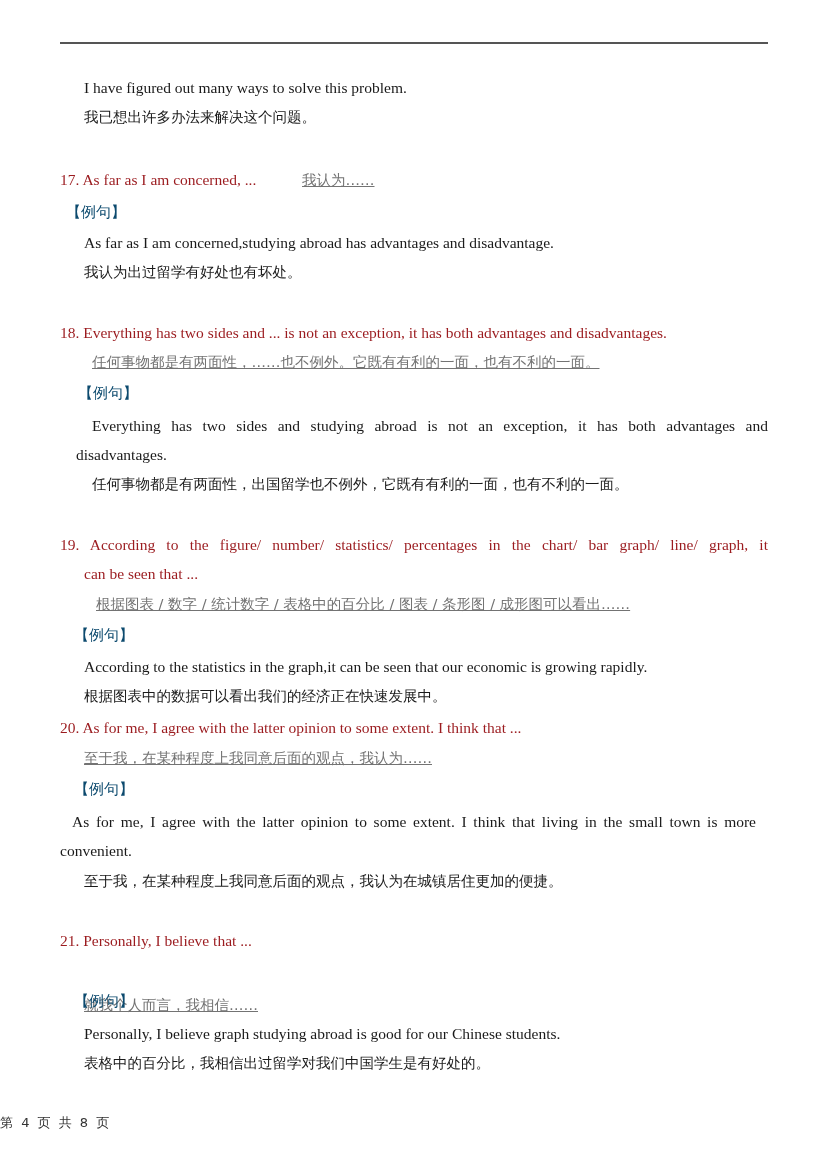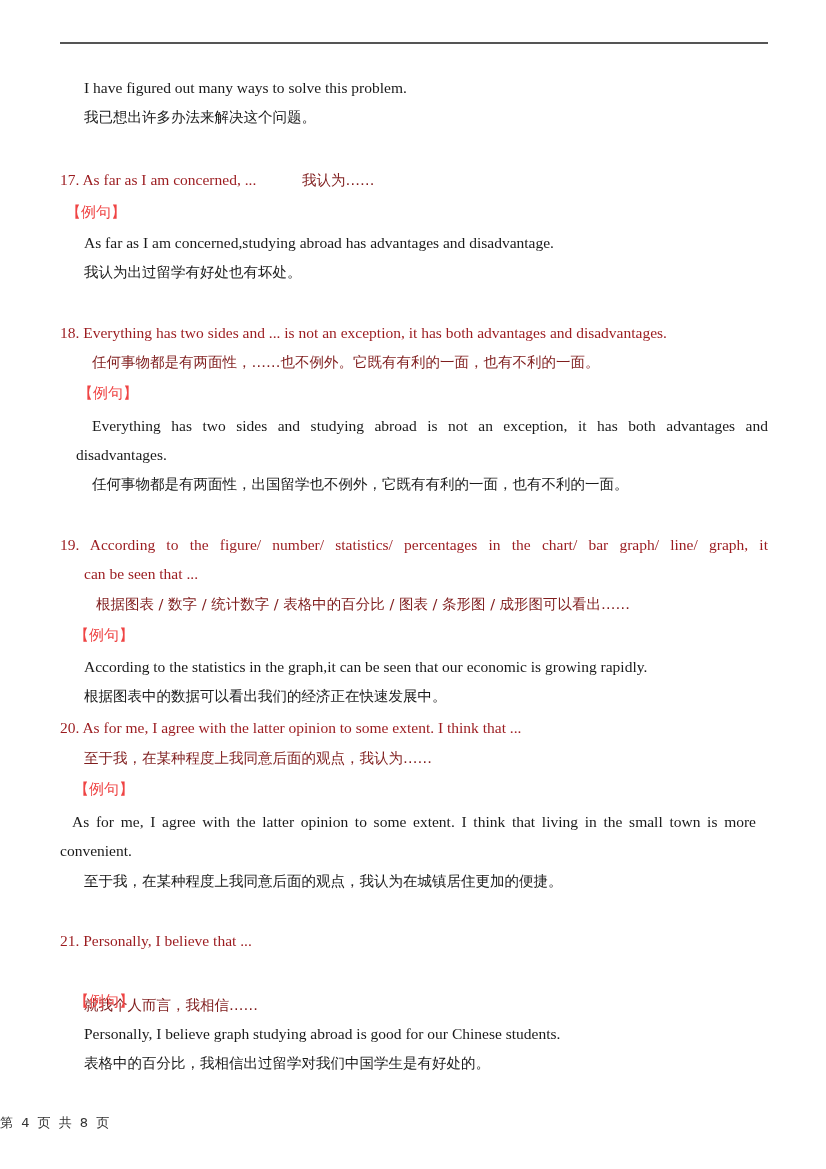--- a/index.html
+++ b/index.html
@@ -3,22 +3,22 @@
 <meta charset="utf-8">
 <style>
   html, body { margin: 0; padding: 0; background: #ffffff; }
   body { width: 826px; height: 1169px; position: relative; overflow: hidden;
          font-family: "Liberation Serif", "DejaVu Serif", serif; color: #1a1a1a; }
   .rule { position: absolute; left: 60px; top: 42px; width: 708px; height: 2px; background: #555; }
   .line { position: absolute; white-space: nowrap; font-size: 15.5px; line-height: 20px; }
   .en { font-family: "Liberation Serif", serif; }
   .zh { font-family: "DejaVu Sans", sans-serif; font-size: 14.5px; }
   .head { color: #9b1b1f; font-weight: normal; font-size: 15.5px; }
-  .headzh { color: #7f1d1d; font-family: "DejaVu Sans", sans-serif; font-size: 14.5px; }
-  .tag { color: #ef4444; font-family: Liberation Serif, serif; font-size: 15px; }
+  .headzh { color: #737373; font-family: "DejaVu Sans", sans-serif; font-size: 14.5px; text-decoration: underline; }
+  .tag { color: #0c4a6e; font-family: Liberation Serif, serif; font-size: 15px; }
   .just { white-space: normal; text-align: justify; text-align-last: justify; }
   .footer { position: absolute; top: 1114px; left: 0; width: 826px; text-align: left;
             font-family: "DejaVu Sans", sans-serif; font-size: 13px; color: #333; word-spacing: 4px; }
 </style>
 </head>
 <body>
 
 <div class="rule"></div>
 
 <div>

